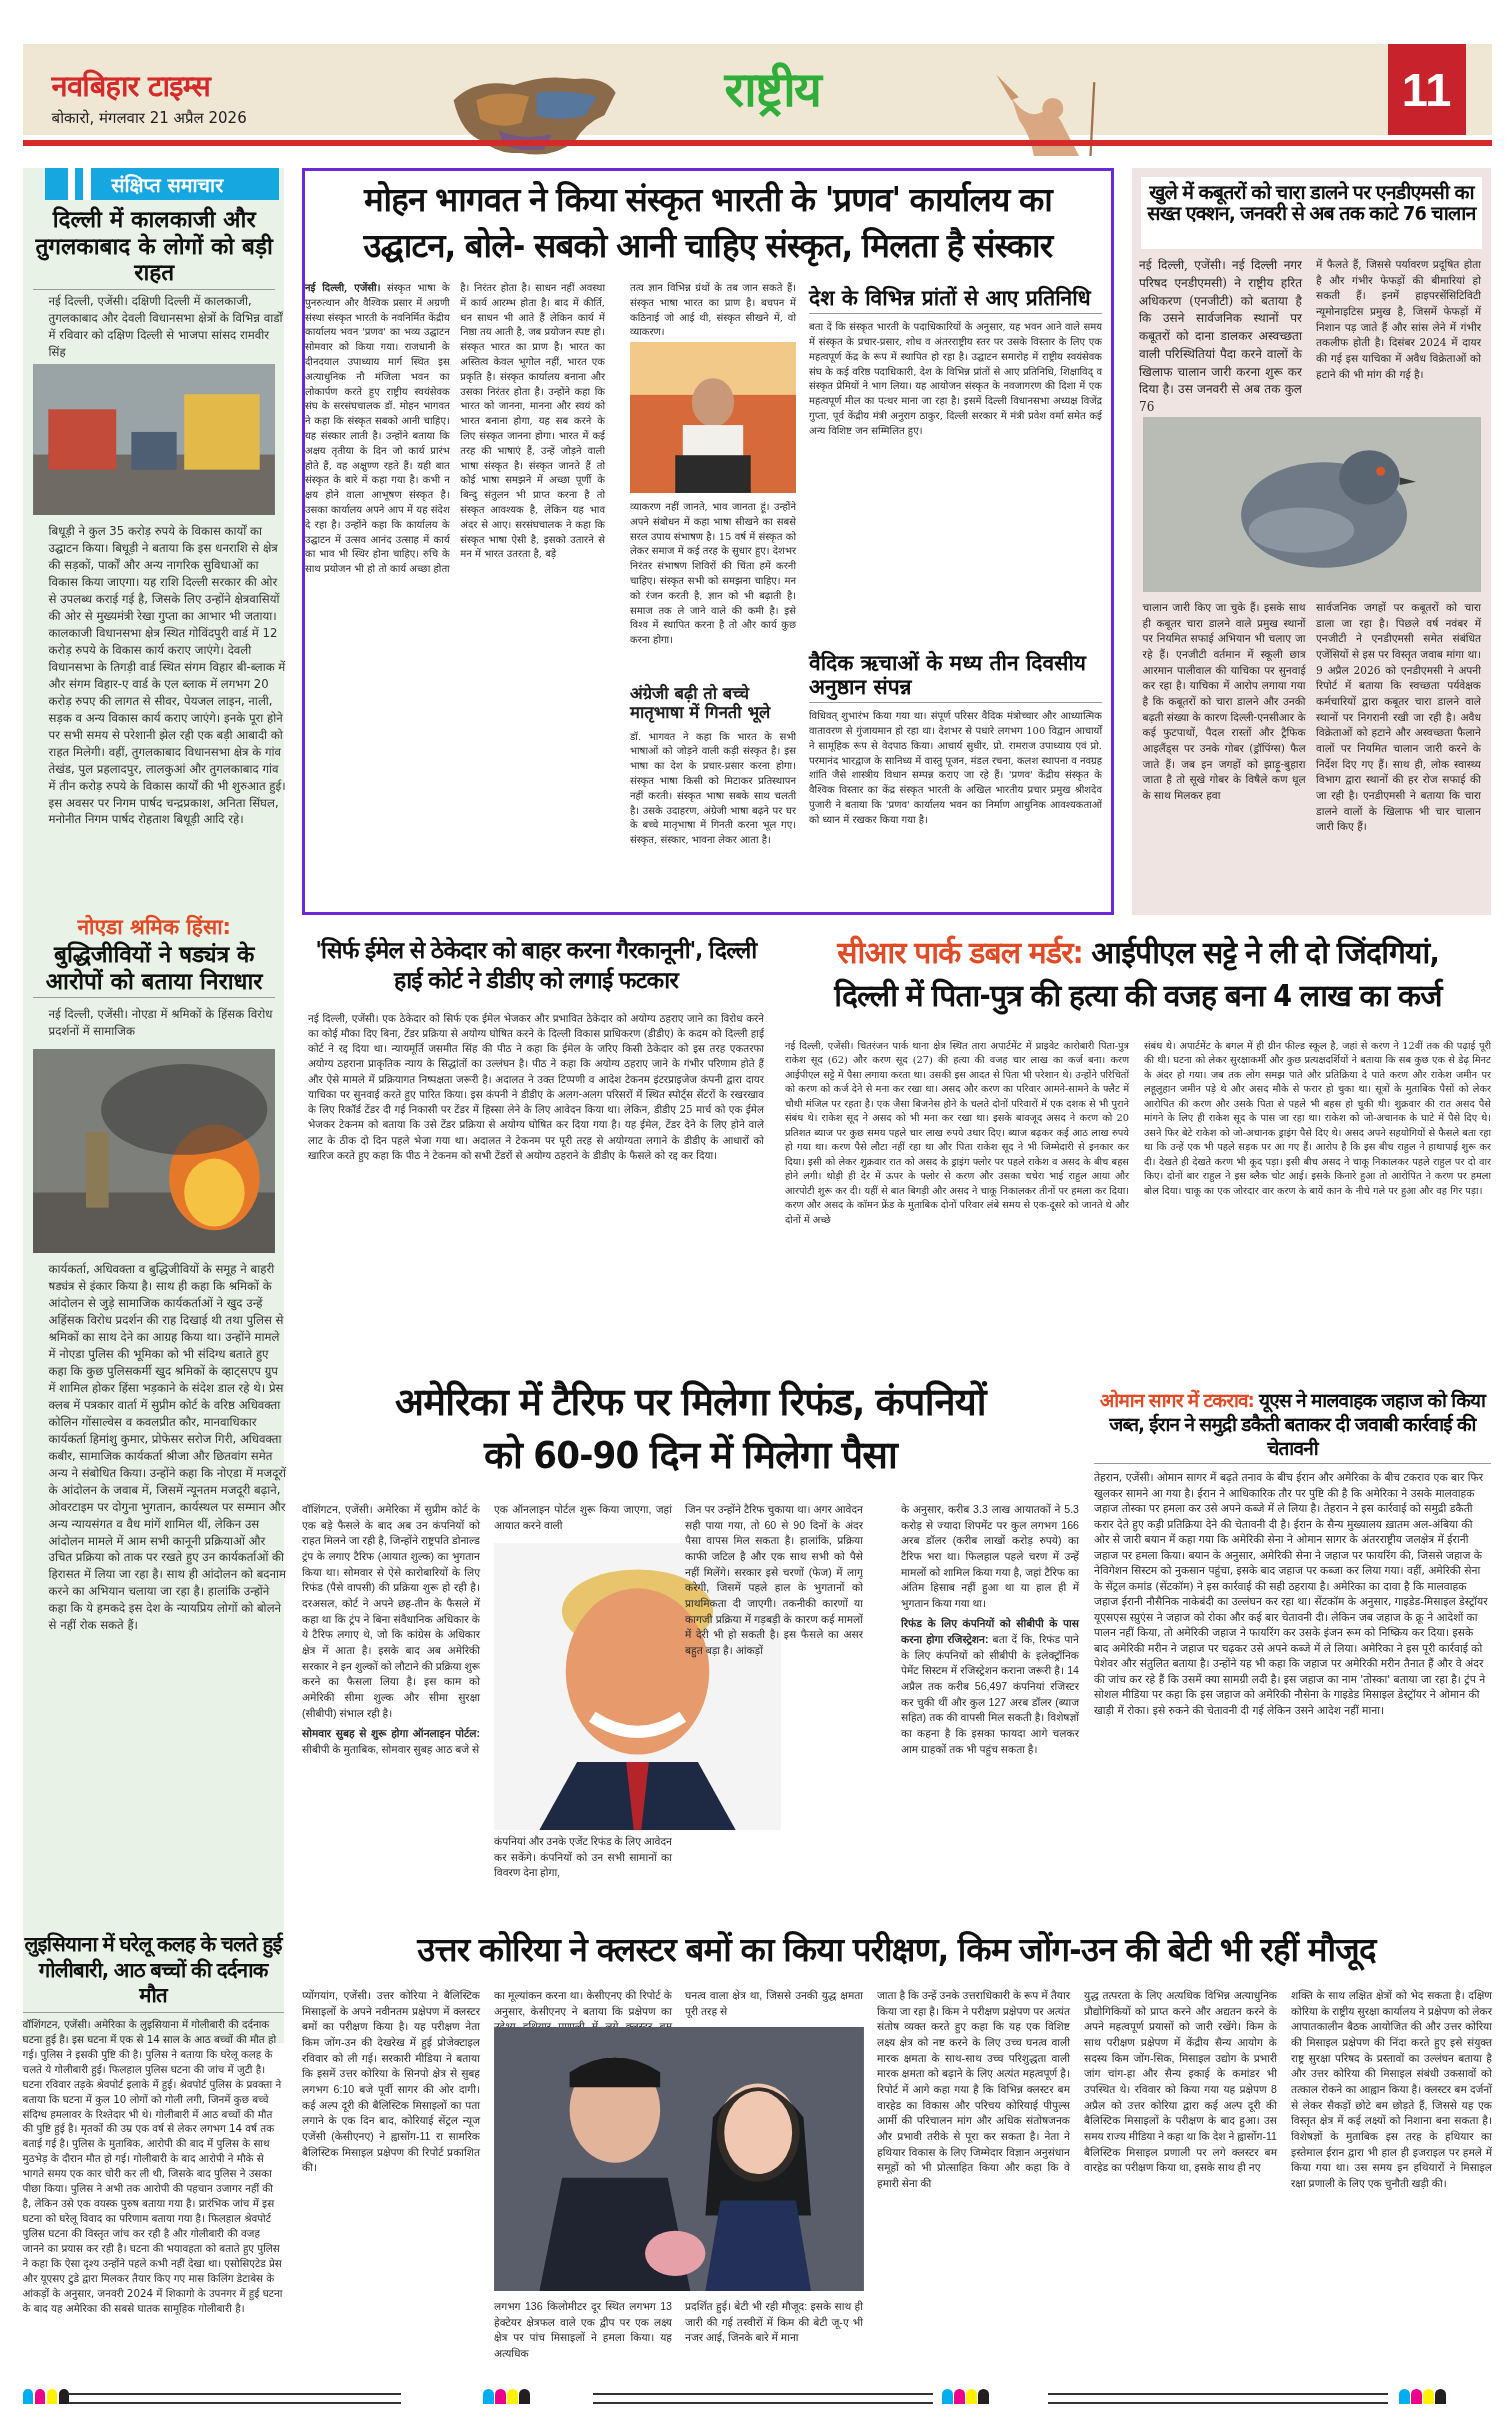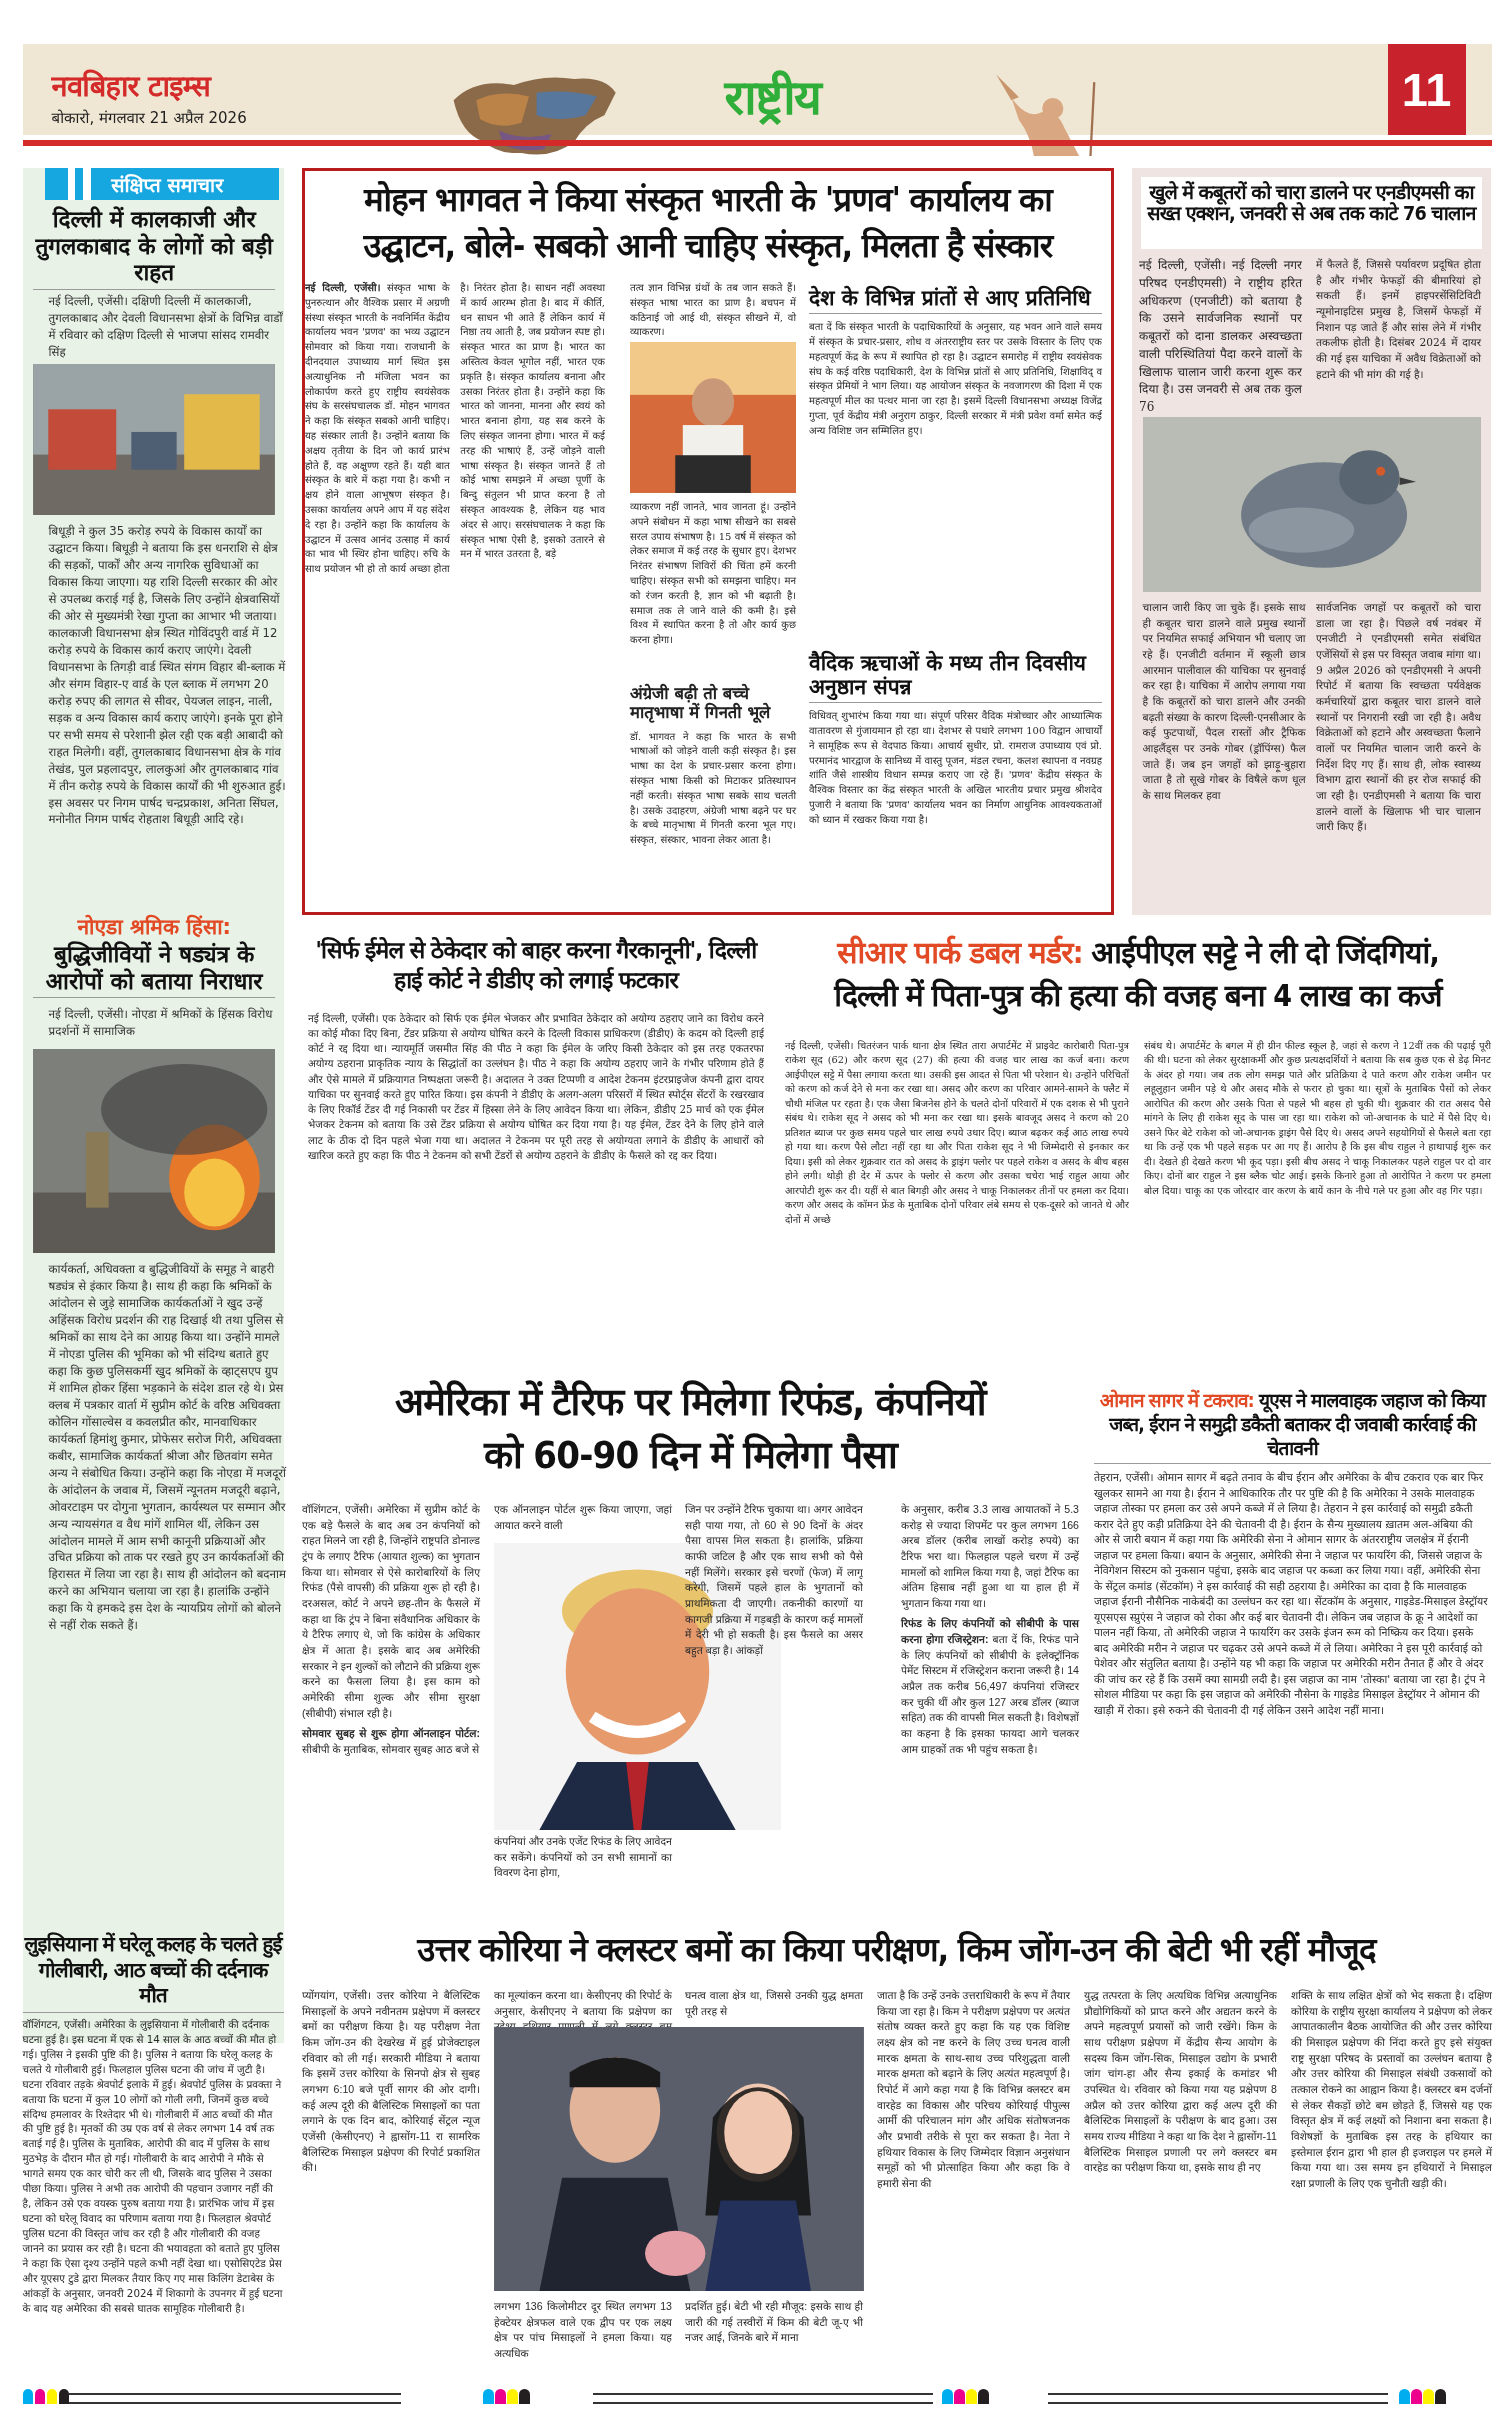--- a/index.html
+++ b/index.html
@@ -3,21 +3,21 @@
 <meta charset="utf-8">
 <style>
   * { box-sizing: border-box; margin: 0; padding: 0; }
   html, body { width: 1509px; height: 2426px; background: #fff; overflow: hidden; }
   body { font-family: "DejaVu Sans", sans-serif; color: #222; position: relative; }
 
   
   .masthead { position: absolute; left: 22.6px; top: 44px; width: 1469px; height: 91px; background: #efe7d3; }
   .brand { position: absolute; left: 29px; top: 21px; font-family: "DejaVu Sans", sans-serif; font-weight: bold; font-size: 29px; color: #d42a2a; letter-spacing: -0.8px; }
   .dateline { position: absolute; left: 29px; top: 63px; font-family: "DejaVu Sans", sans-serif; font-size: 15px; color: #222; }
-  .section-title { position: absolute; left: 702px; top: 10.6px; font-weight: bold; font-size: 48px; color: #2fae3a; letter-spacing: -1.5px; margin-top: 8px; }
+  .section-title { position: absolute; left: 702px; top: 10.6px; font-weight: bold; font-size: 48px; color: #2fae3a; letter-spacing: -1.5px; }
   .page-no { position: absolute; right: 26px; top: 0; width: 78px; height: 91px; background: #c8232c; color: #fff; font-weight: bold; font-size: 47px; display: flex; align-items: center; justify-content: center; font-family: "Liberation Sans", sans-serif; }
   .map-art { position: absolute; left: 408px; top: 26px; width: 196px; height: 89px; }
   .statue-art { position: absolute; left: 943px; top: 22.6px; width: 166px; height: 89px; }
   .red-rule { position: absolute; left: 22.6px; top: 140px; width: 1469px; height: 6px; background: #d42a2a; }
 
   
   .abs { position: absolute; }
   .headline { font-family: "DejaVu Sans Condensed", "DejaVu Sans", sans-serif; font-weight: bold; color: #111; text-align: center; line-height: 1.12; letter-spacing: -0.8px; }
   .kicker { color: #e24a25; }
   .body-text { font-family: "DejaVu Serif", serif; font-size: 10px; line-height: 1.48; color: #2a2a2a; text-align: justify; }
@@ -27,21 +27,21 @@
 
   
   .sidebar { position: absolute; left: 22.6px; top: 168px; width: 261px; height: 1875px; background: #e8f2e6; }
   .brief-bar { position: absolute; left: 22.6px; top: 0; width: 234px; height: 32px; background: #17a7e0; }
   .brief-bar .stripe { position: absolute; top: 0; width: 7.5px; height: 32px; background: #fff; }
   .brief-bar .label { position: absolute; left: 66px; top: 3px; font-weight: bold; font-size: 19.6px; color: #fff; }
   .side-head { position: absolute; left: 10.6px; width: 242px; font-weight: bold; font-size: 22.6px; text-align: center; line-height: 1.18; color: #111; border-bottom: 1.5px solid #9a9a9a; padding-bottom: 3px; }
   .side-text { position: absolute; left: 26px; width: 240px; font-family: "DejaVu Sans", sans-serif; font-size: 11.7px; line-height: 1.45; color: #333; }
 
   
-  .lead-box { position: absolute; left: 302px; top: 168px; width: 812px; height: 747px; border: 3px solid #b91c1c; background: #fff; }
+  .lead-box { position: absolute; left: 302px; top: 168px; width: 812px; height: 747px; border: 3px solid #6d28d9; background: #fff; }
   .right-box { position: absolute; left: 1132px; top: 168px; width: 359px; height: 747px; background: #f0e4e3; }
   .right-head-wrap { position: absolute; left: 9px; top: 9px; width: 341px; height: 72px; background: #fff; }
 
   .cmyk { position: absolute; top: 2389px; height: 18px; display: flex; gap: 1.5px; }
   .cmyk span { width: 10.6px; height: 15px; border-radius: 5.3px 5.3px 0 0; display: block; }
   .reg-bar { position: absolute; top: 2393px; height: 10.6px; border-top: 2.3px solid #333; border-bottom: 2.3px solid #333; }
 </style>
 </head>
 <body>
 

